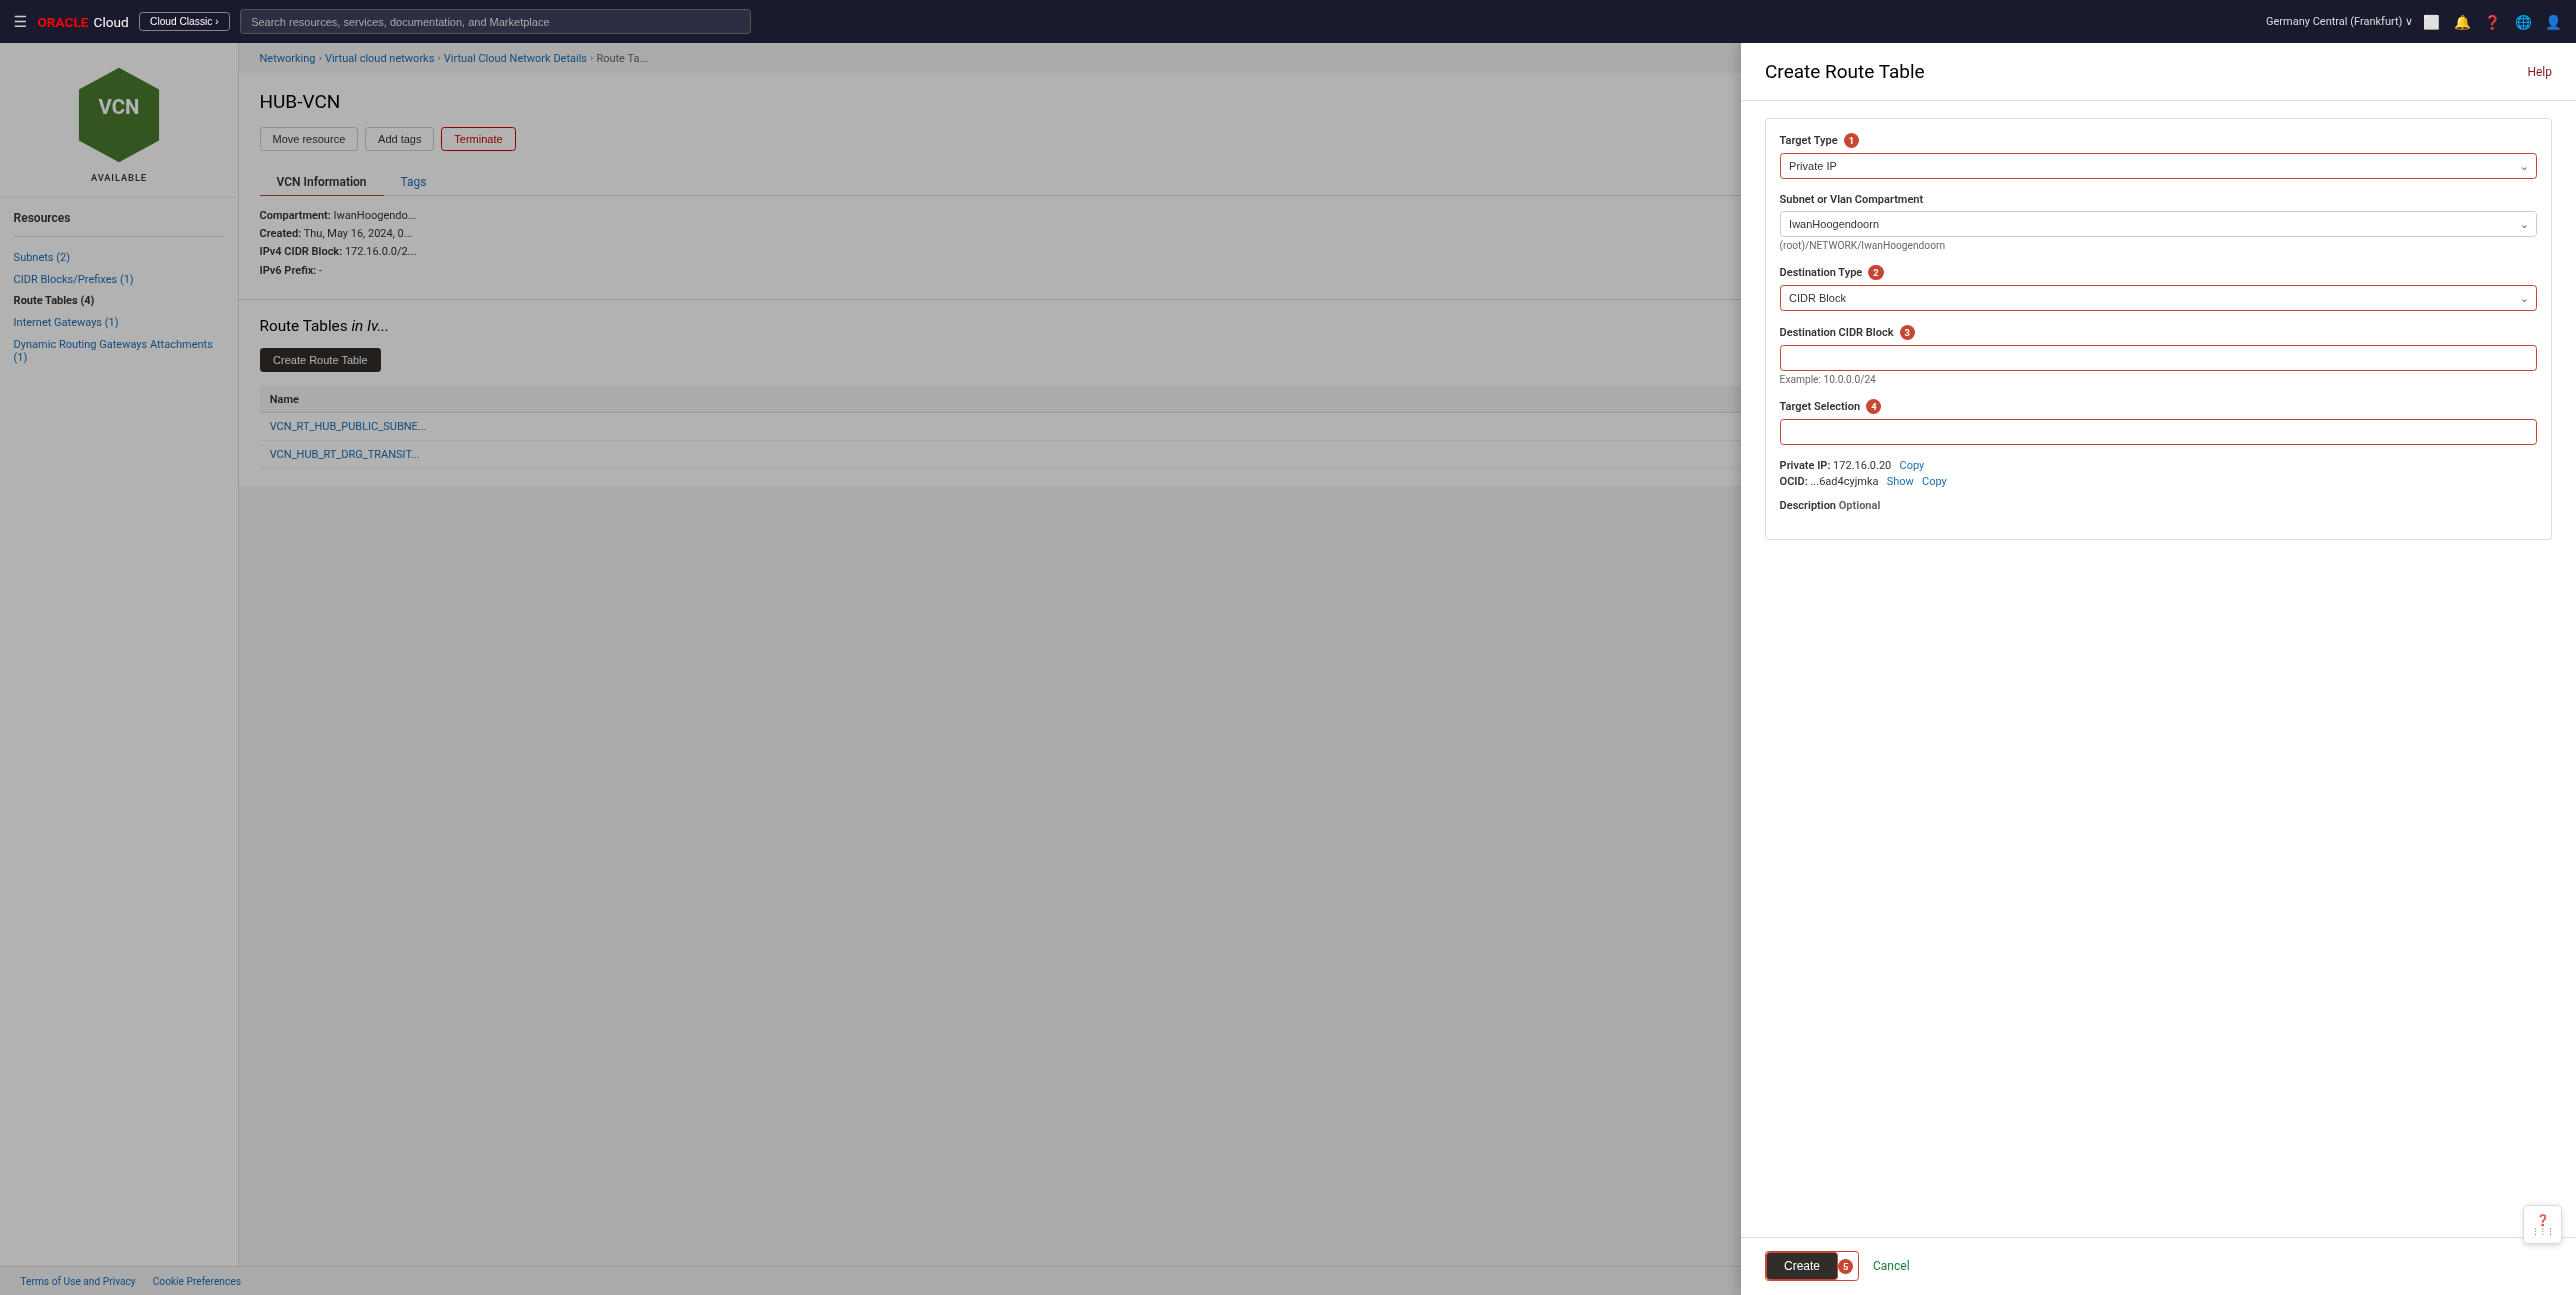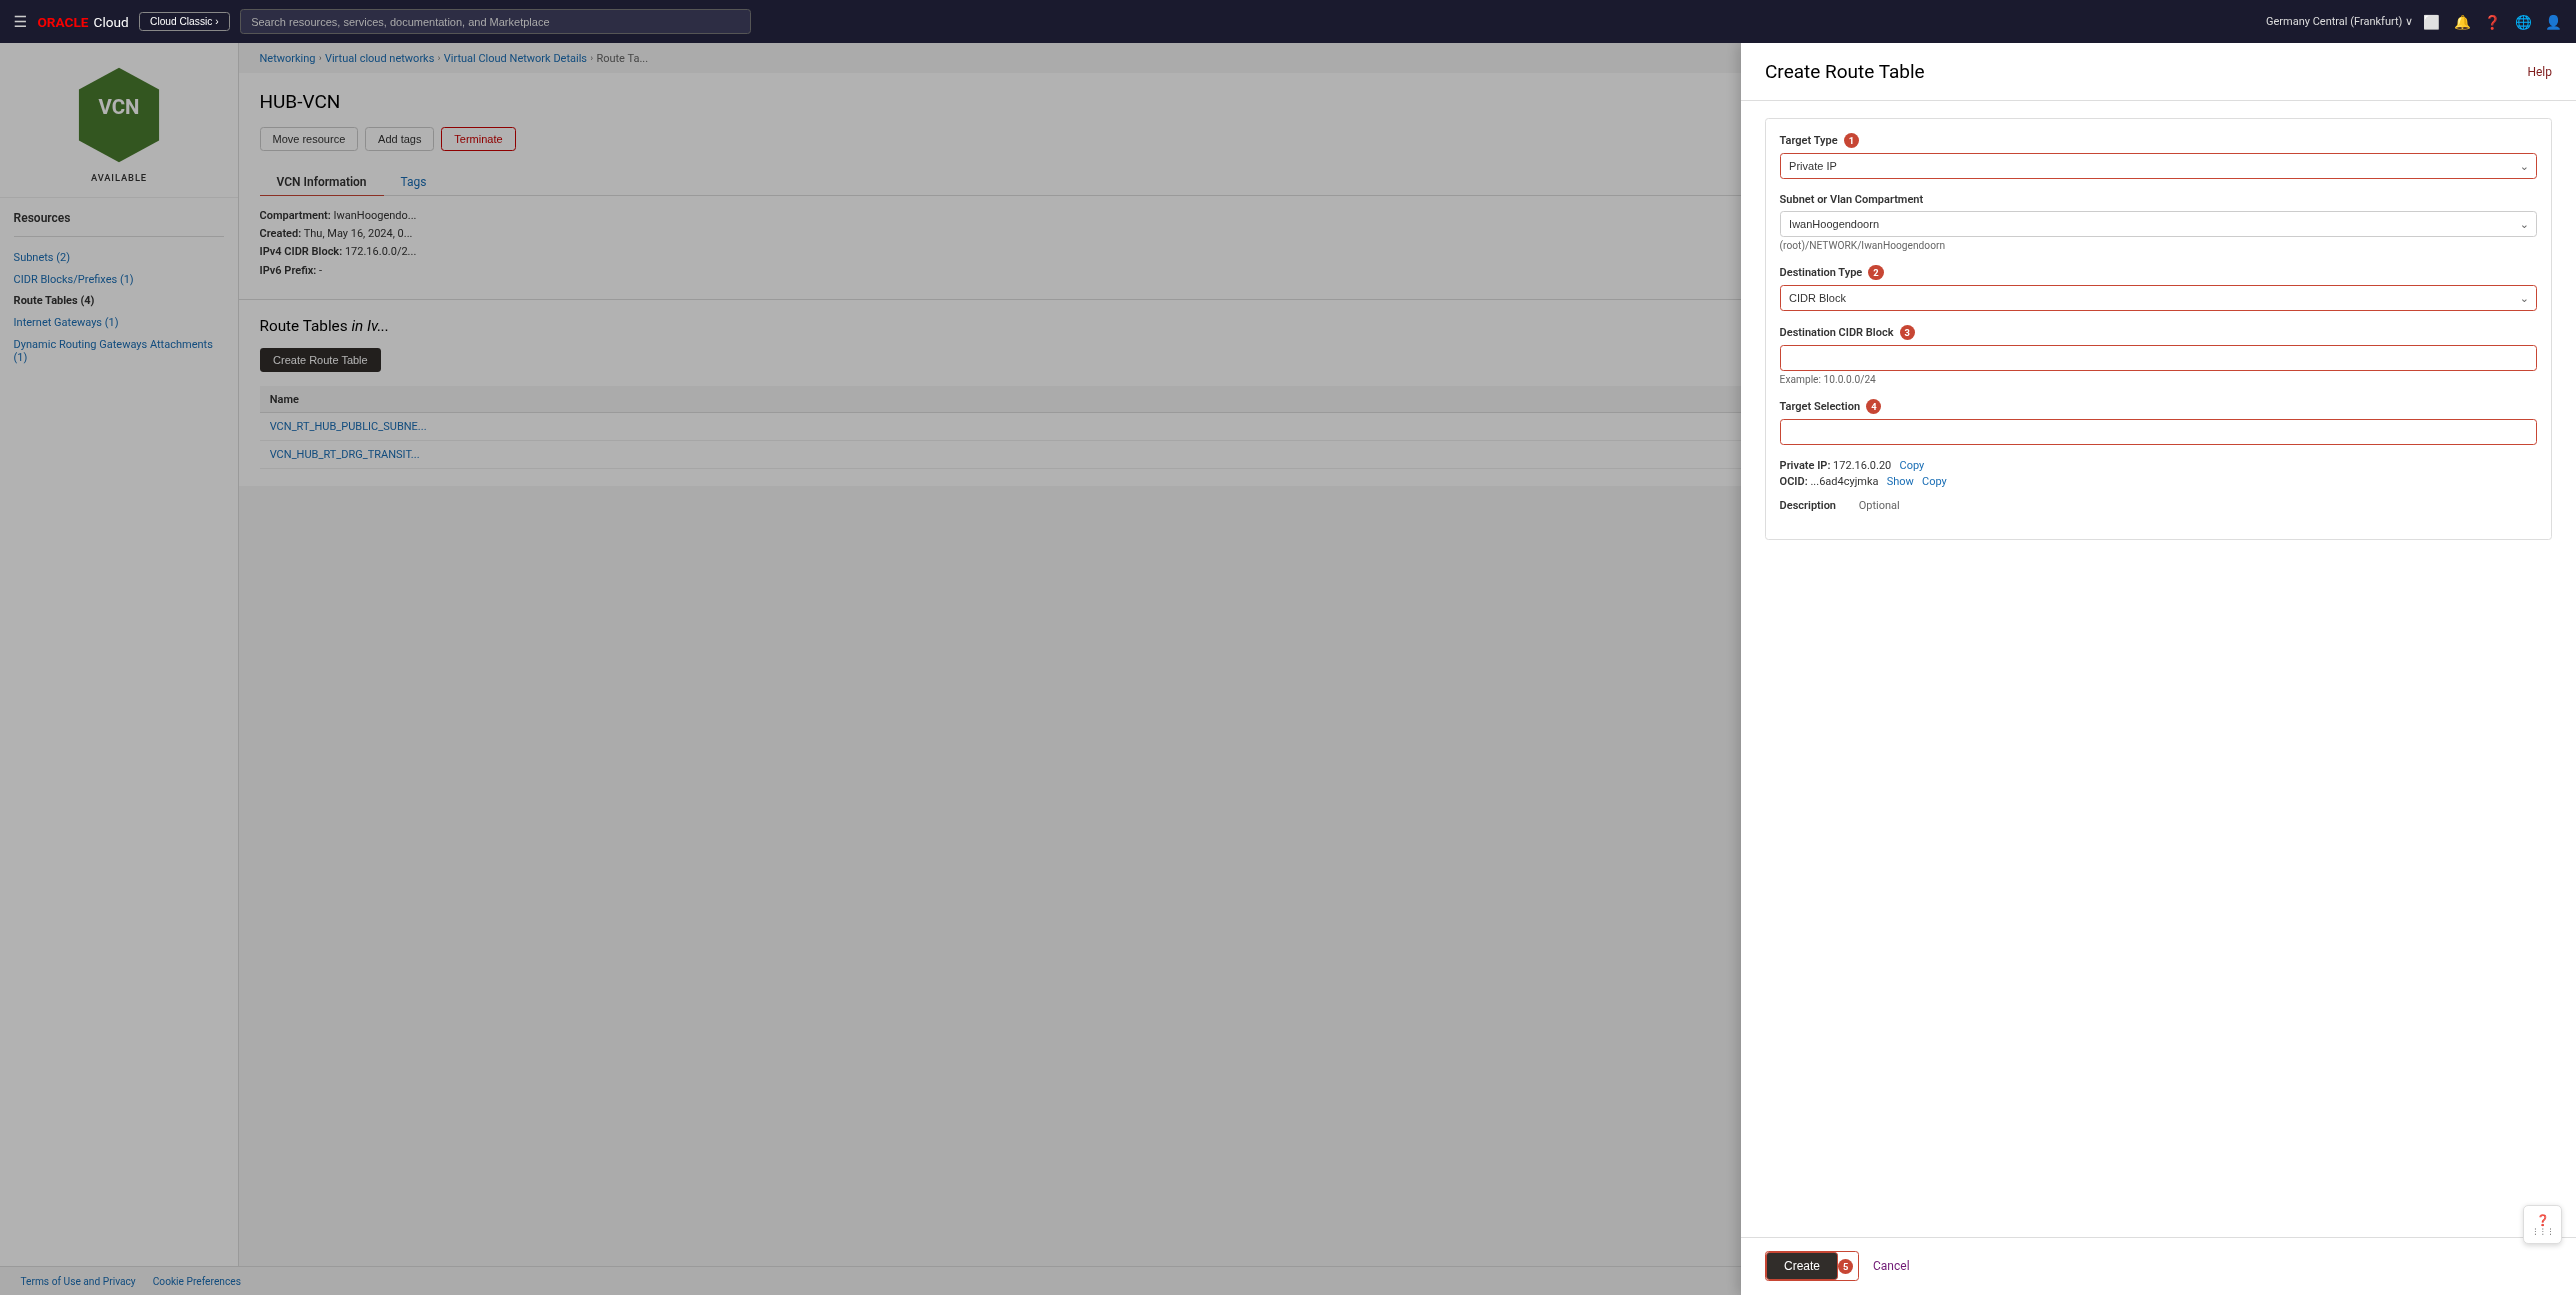--- a/index.html
+++ b/index.html
@@ -348,21 +348,21 @@
       background: #312d2a;
       color: white;
       border: 1.7px solid #c74634;
       padding: 6px 17px;
       border-radius: 3.4px;
       cursor: pointer;
       font-size: 12px;
       font-weight: 500;
     }
     .btn-cancel {
-      color: #701a75;
+      color: #15803d;
       background: none;
       border: none;
       cursor: pointer;
       font-size: 12px;
       text-decoration: none;
     }
     .step-badge-inline {
       display: inline-flex;
       align-items: center;
       justify-content: center;
@@ -584,21 +584,21 @@
           <span>...6ad4cyjmka</span>
           &nbsp;
           <a>Show</a>
           &nbsp;
           <a>Copy</a>
         </div>
 
         <div class="form-group" style="margin-top:10.2px;">
           <label class="form-label">
             <span>Description</span>
-            <span style="font-weight:400; color:#666; margin-left:20px;">Optional</span>
+            <span style="font-weight:700; color:#666; margin-left:0;">Optional</span>
           </label>
         </div>
 
       </div>
     </div>
 
   </div>
 
   <div class="slide-panel-footer">
     <div style="border: 1.7px solid #c74634; border-radius:3.4px; display:inline-flex; align-items:center;">

